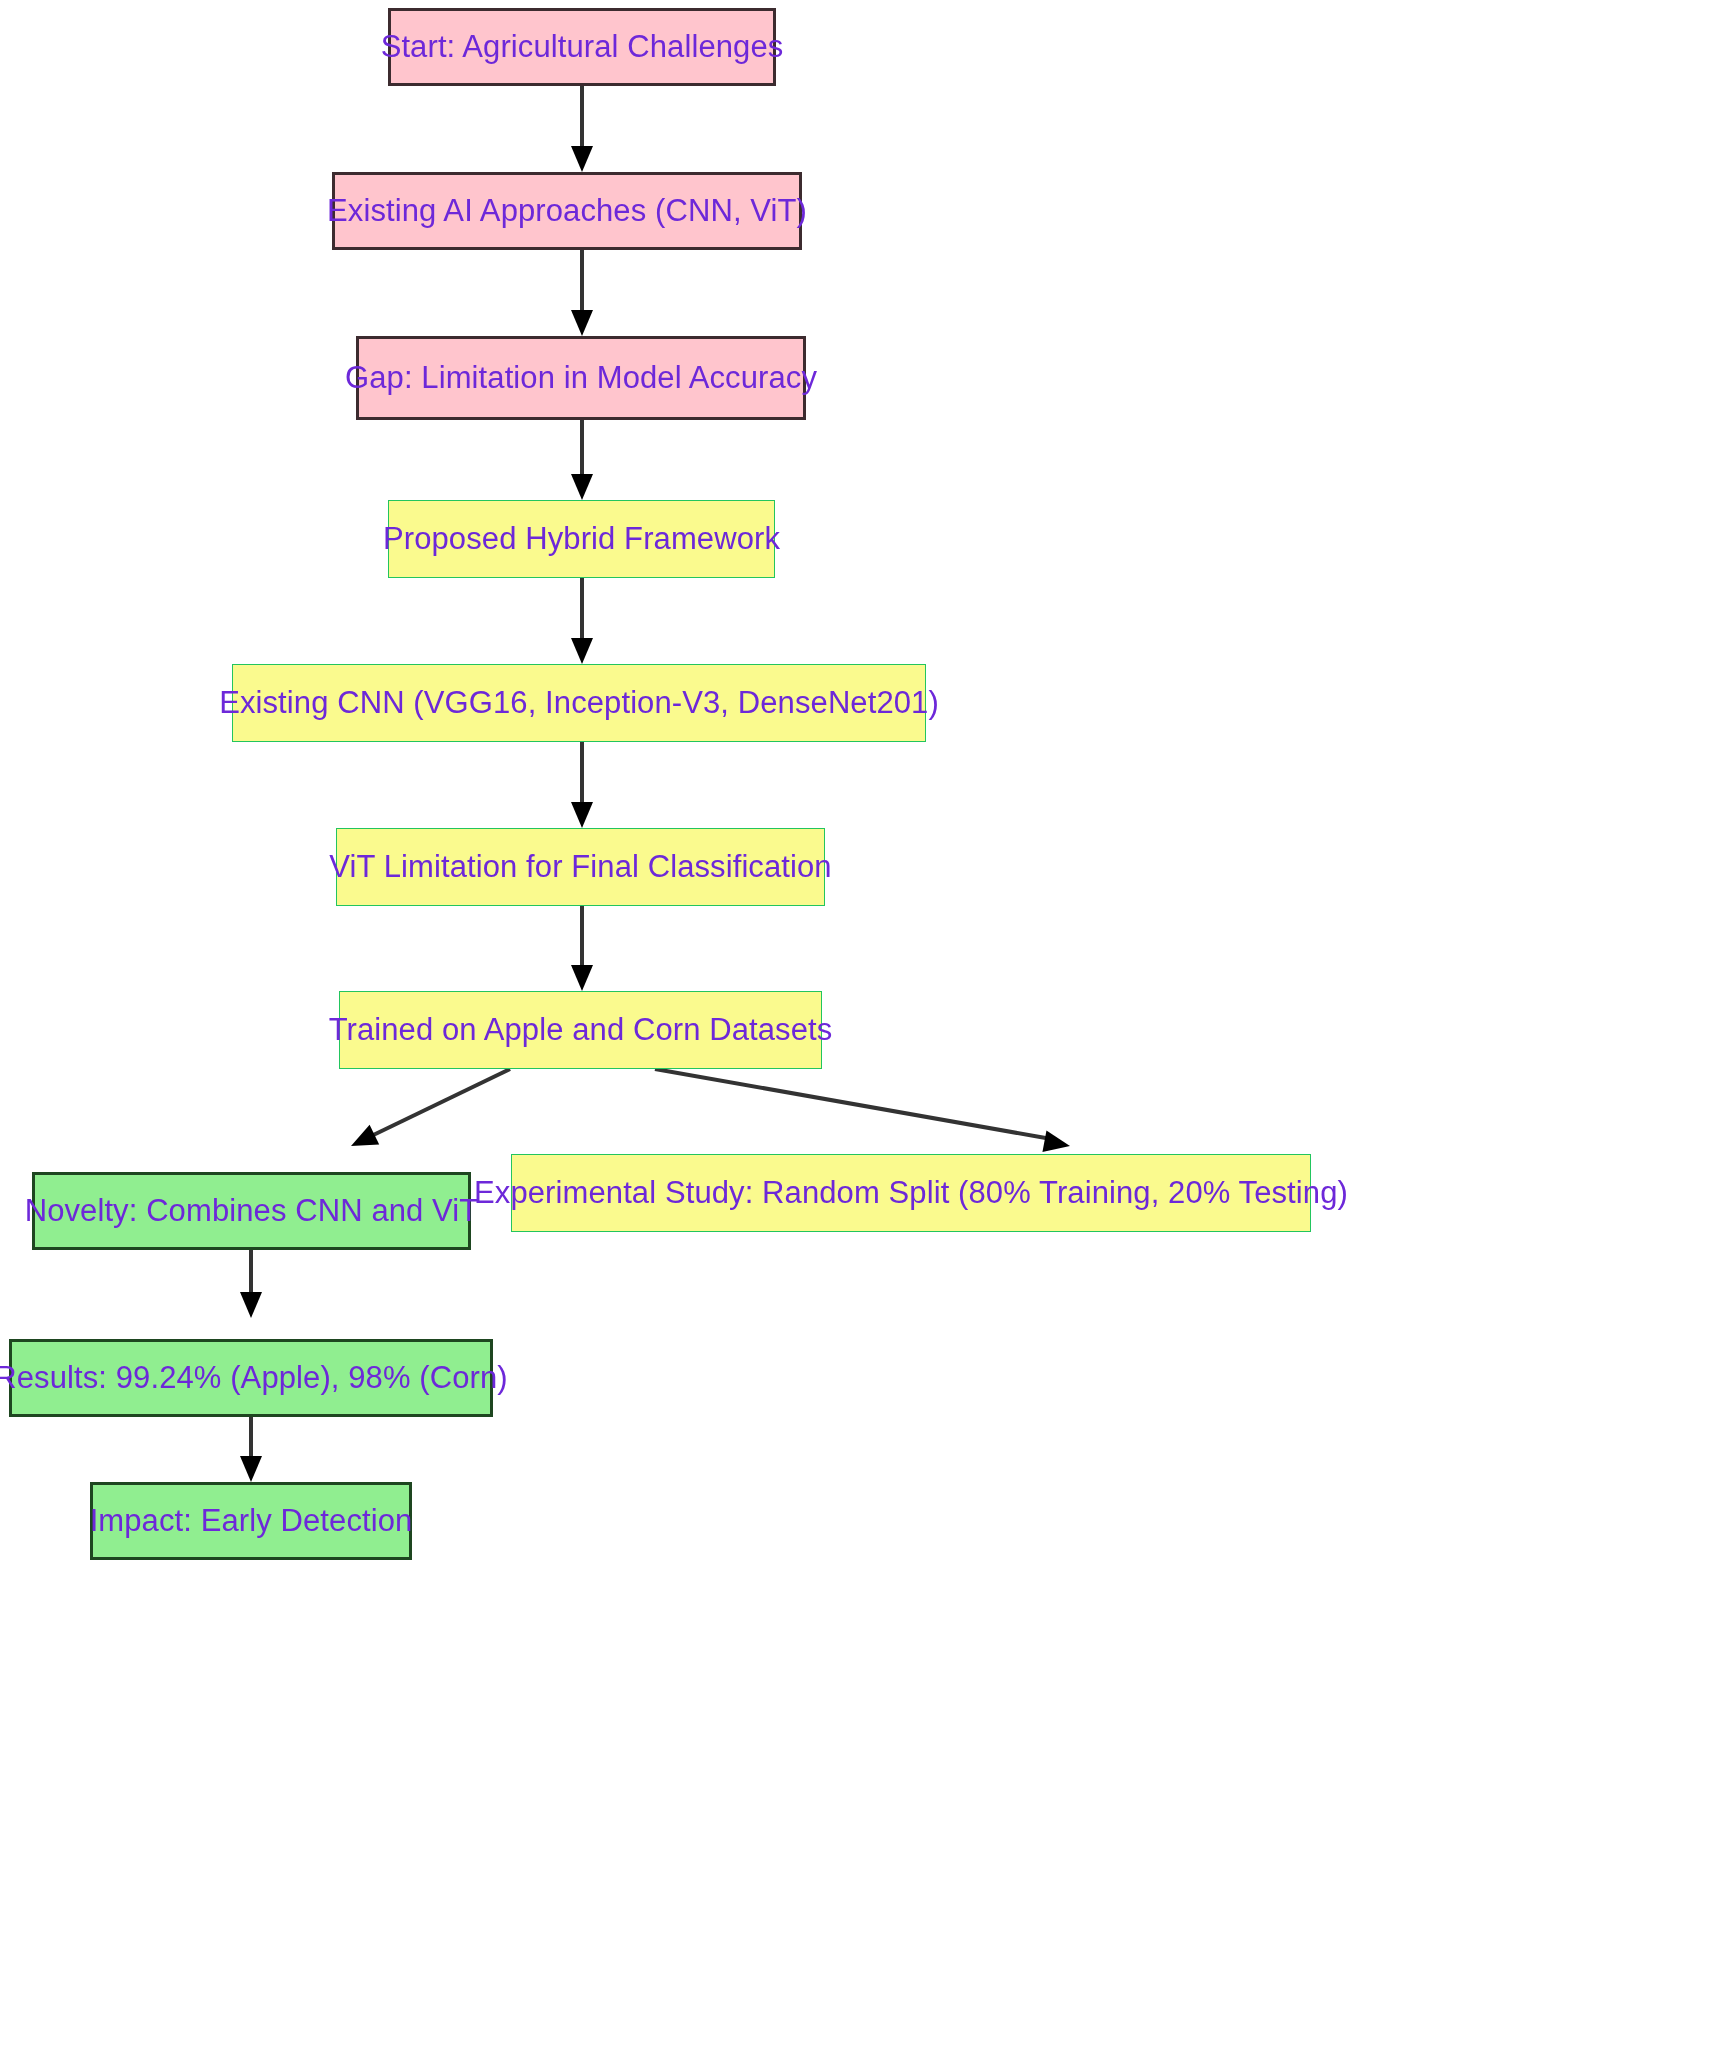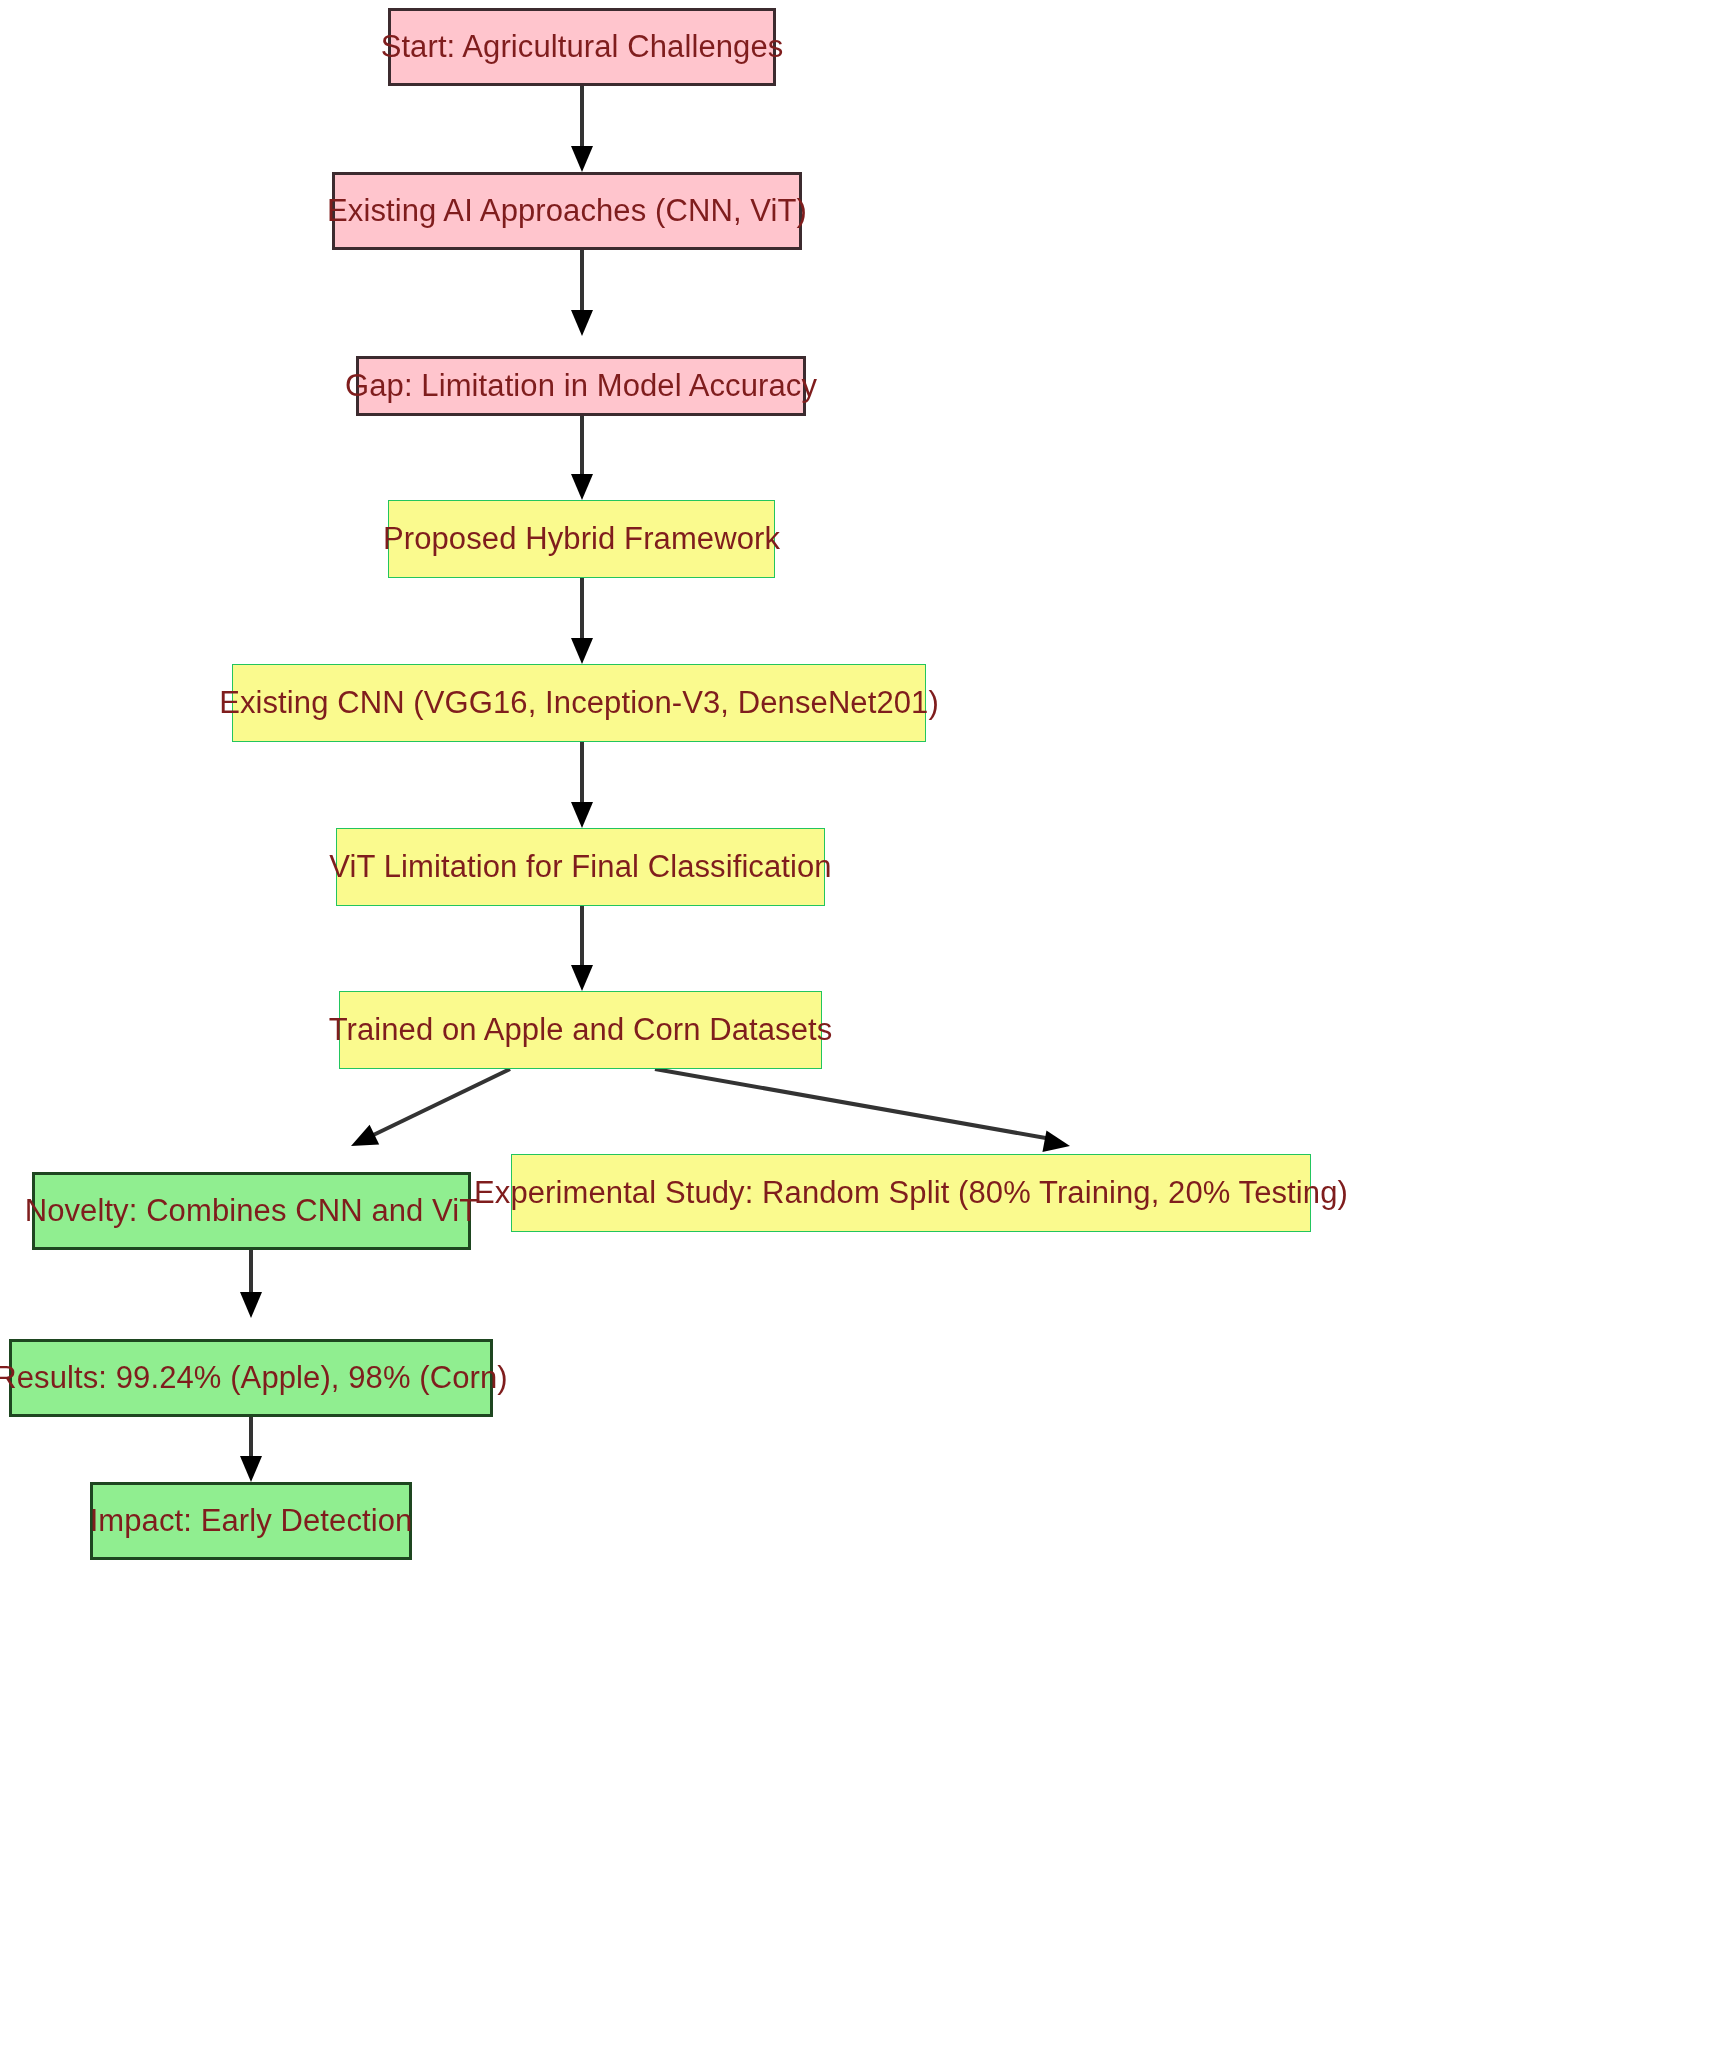--- a/index.html
+++ b/index.html
@@ -27,21 +27,21 @@
   }
   .node {
     position: absolute;
     box-sizing: border-box;
     display: flex;
     align-items: center;
     justify-content: center;
     text-align: center;
     font-size: 31px;
     line-height: 1.15;
-    color: #7f1d1d;
+    color: #6d28d9;
     letter-spacing: 0.1px;
     white-space: nowrap;
     padding: 0 14px;
   }
   .node.pink {
     background: #FFC5CD;
     border: 3px solid #3c2b2f;
   }
   .node.yellow {
     background: #FAFA8E;
@@ -100,21 +100,21 @@
       </g>
     </svg>
 
   <div id="node-layer">
       <div class="node pink" style="left: 388px; top: 8px; width: 388px; height: 78px;">
         <span>Start: Agricultural Challenges</span>
       </div>
       <div class="node pink" style="left: 332px; top: 172px; width: 470px; height: 78px;">
         <span>Existing AI Approaches (CNN, ViT)</span>
       </div>
-      <div class="node pink" style="left: 356px; top: 356px; width: 450px; height: 60px;">
+      <div class="node pink" style="left: 356px; top: 336px; width: 450px; height: 84px;">
         <span>Gap: Limitation in Model Accuracy</span>
       </div>
       <div class="node yellow" style="left: 388px; top: 500px; width: 387px; height: 78px;">
         <span>Proposed Hybrid Framework</span>
       </div>
       <div class="node yellow" style="left: 232px; top: 664px; width: 694px; height: 78px;">
         <span>Existing CNN (VGG16, Inception-V3, DenseNet201)</span>
       </div>
       <div class="node yellow" style="left: 336px; top: 828px; width: 489px; height: 78px;">
         <span>ViT Limitation for Final Classification</span>

